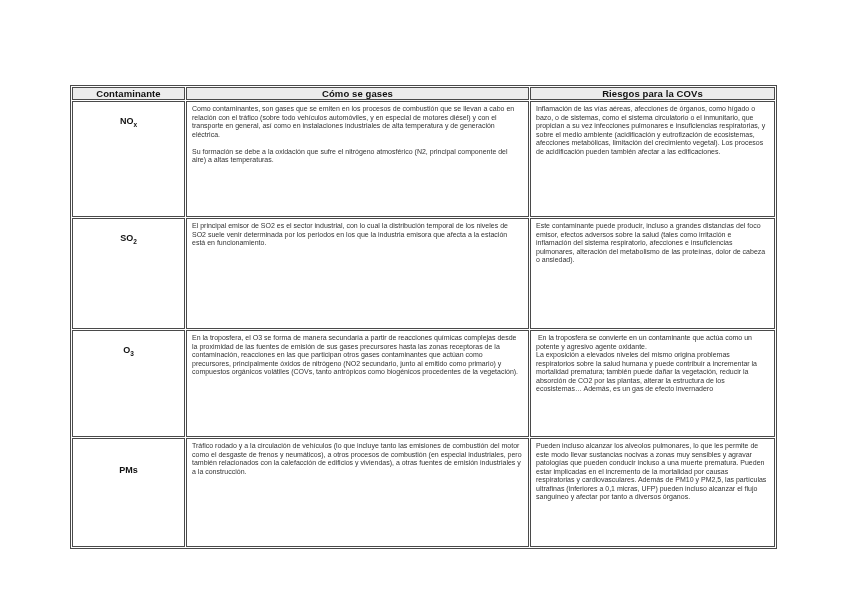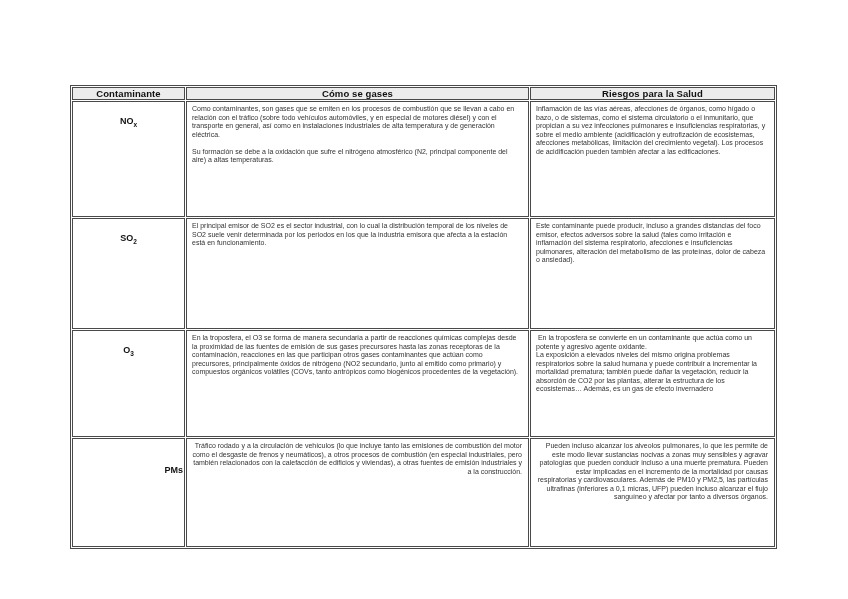--- a/index.html
+++ b/index.html
@@ -68,38 +68,38 @@
     font-size: 7px;
     line-height: 1.22;
     color: #333333;
     background: #ffffff;
     white-space: pre-wrap;
     word-wrap: break-word;
   }
   tr.r1 td { height: 99px; }
   tr.r2 td { height: 94px; }
   tr.r3 td { height: 90px; }
-  tr.r4 td { height: 80px; text-align: right; }
+  tr.r4 td { height: 80px; }
 </style>
 </head>
 <body>
 
 <div class="page">
   <div class="doc-table">
     <table class="pollutants">
       <colgroup>
         <col style="width:113px">
         <col style="width:343px">
         <col style="width:245px">
       </colgroup>
       <thead>
         <tr>
           <th class="hdr">Contaminante</th>
           <th class="hdr">Cómo se gases</th>
-          <th class="hdr">Riesgos para la Salud</th>
+          <th class="hdr">Riesgos para la COVs</th>
         </tr>
       </thead>
       <tbody>
         <tr class="r1">
           <td class="label-cell"><span>NO</span><sub>x</sub></td>
           <td class="text-cell">Como contaminantes, son gases que se emiten en los procesos de combustión que se llevan a cabo en relación con el tráfico (sobre todo vehículos automóviles, y en especial de motores diésel) y con el transporte en general, así como en instalaciones industriales de alta temperatura y de generación eléctrica.
 
 Su formación se debe a la oxidación que sufre el nitrógeno atmosférico (N2, principal componente del aire) a altas temperaturas.</td>
           <td class="text-cell">Inflamación de las vías aéreas, afecciones de órganos, como hígado o bazo, o de sistemas, como el sistema circulatorio o el inmunitario, que propician a su vez infecciones pulmonares e insuficiencias respiratorias, y sobre el medio ambiente (acidificación y eutrofización de ecosistemas, afecciones metabólicas, limitación del crecimiento vegetal). Los procesos de acidificación pueden también afectar a las edificaciones.</td>
         </tr>

